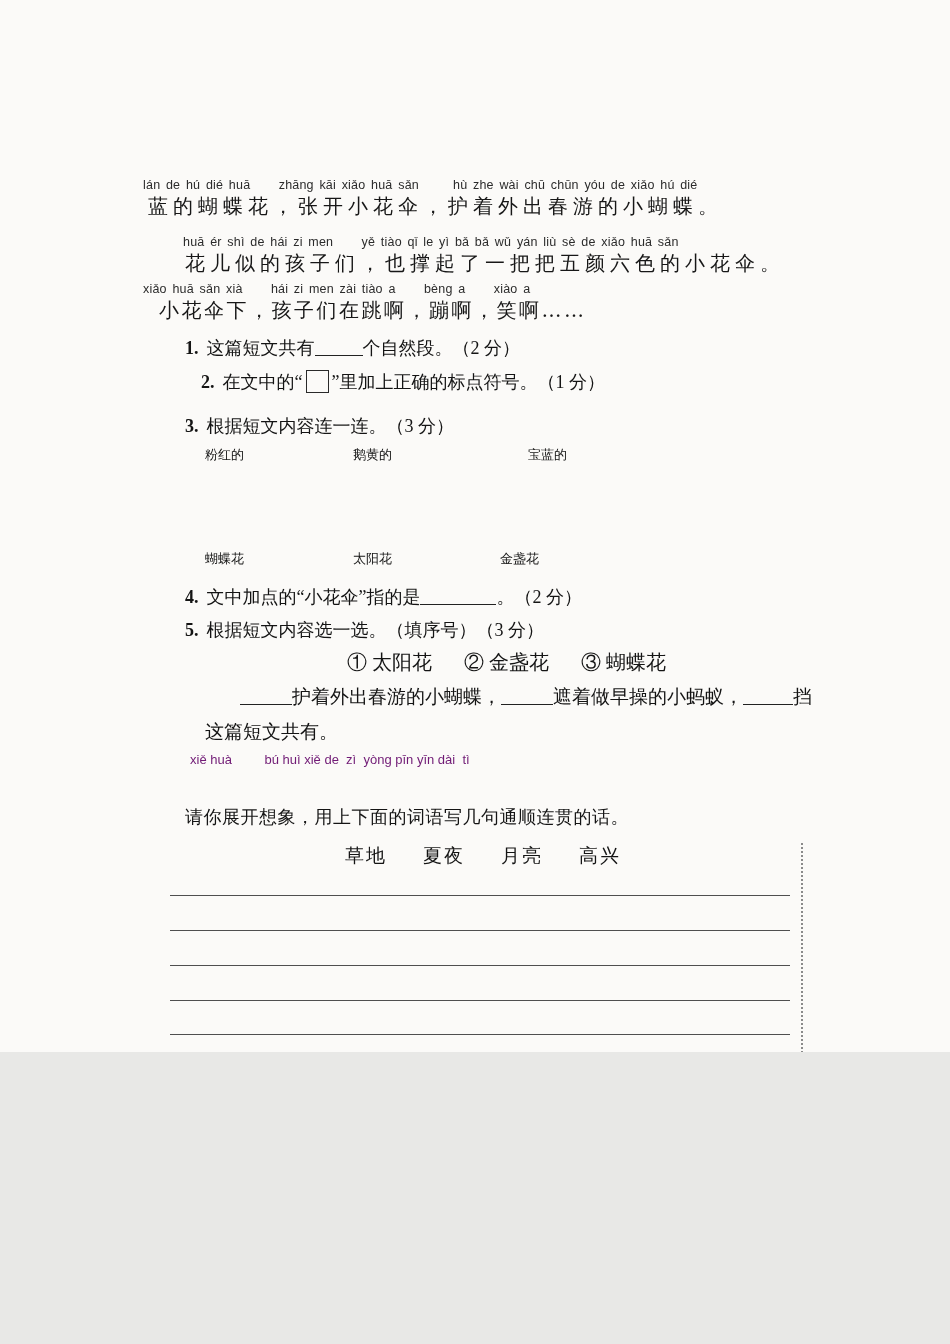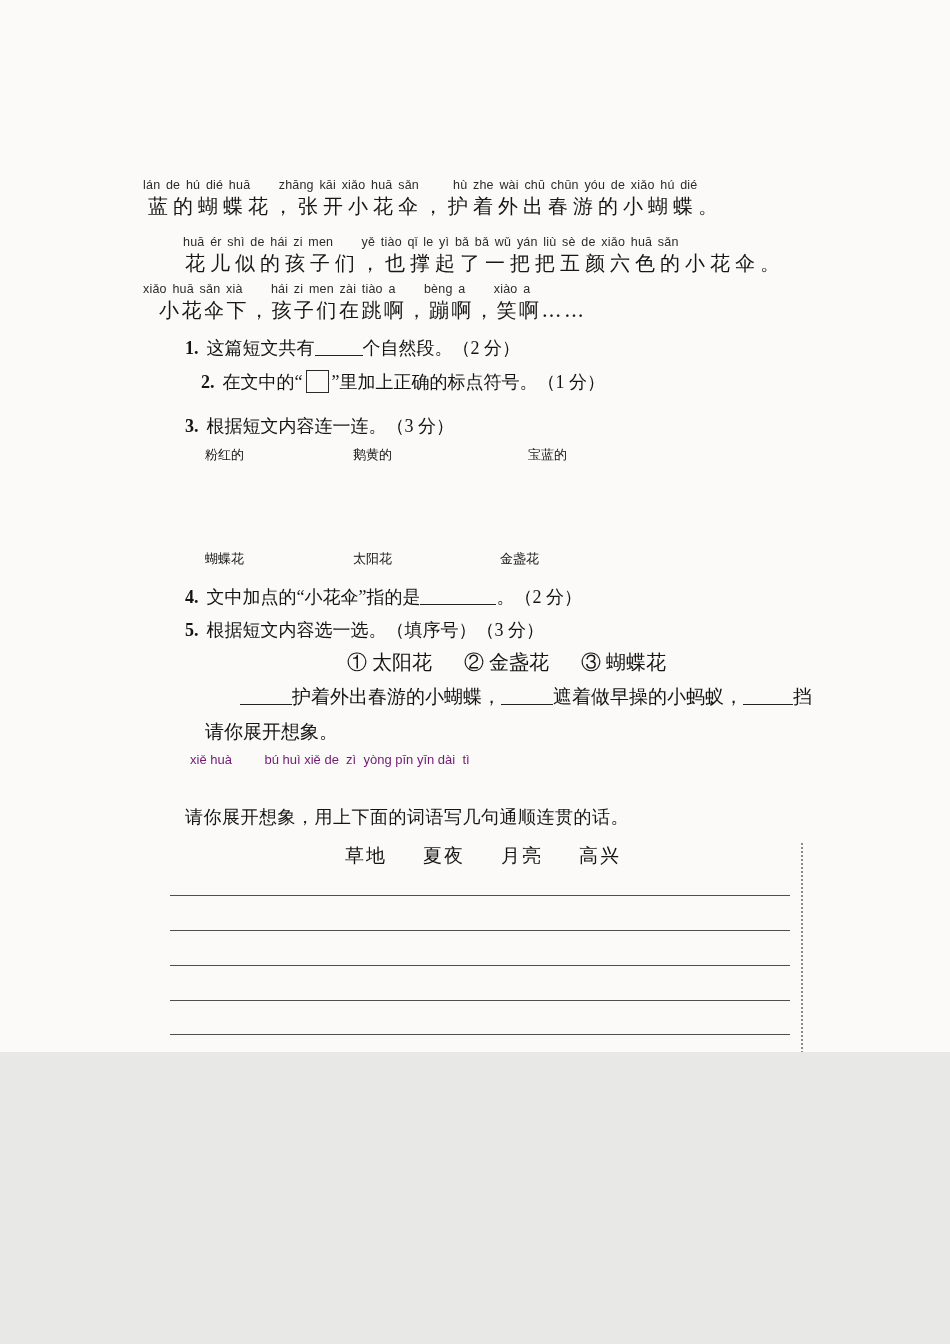--- a/index.html
+++ b/index.html
@@ -139,21 +139,21 @@
     <span class="qnum">5.</span><span>根据短文内容选一选。（填序号）（3 分）</span>
   </div>
 
   <div class="abs q" style="left:347px; top:649px;">
     <span class="opt">① 太阳花</span><span class="opt">② 金盏花</span><span class="opt">③ 蝴蝶花</span>
   </div>
 
   <div class="abs q" style="left:240px; top:684px; font-size:19px;">
     <span class="blank" style="width:52px;"></span><span>护着外出春游的小蝴蝶，</span><span class="blank" style="width:52px;"></span><span>遮着做早操的小蚂蚁，</span><span class="blank" style="width:50px;"></span><span>挡</span>
   </div>
-  <div class="abs q" style="left:205px; top:719px; font-size:19px;">请你展开想象。</div>
+  <div class="abs q" style="left:205px; top:719px; font-size:19px;">这篇短文共有。</div>
 
   <div class="abs s3pinyin" style="left:190px; top:752px;">xiě huà         bú huì xiě de  zì  yòng pīn yīn dài  tì</div>
   <div class="abs q" style="left:345px; top:843px;">
     <span class="word">草地</span><span class="word">夏夜</span><span class="word">月亮</span><span class="word">高兴</span>
   </div>
 
   <div class="abs q instruction" style="left:185px; top:805px;">请你展开想象，用上下面的词语写几句通顺连贯的话。</div>
 
   <div class="writing-line" style="top:895px;"></div>
   <div class="writing-line" style="top:930px;"></div>

